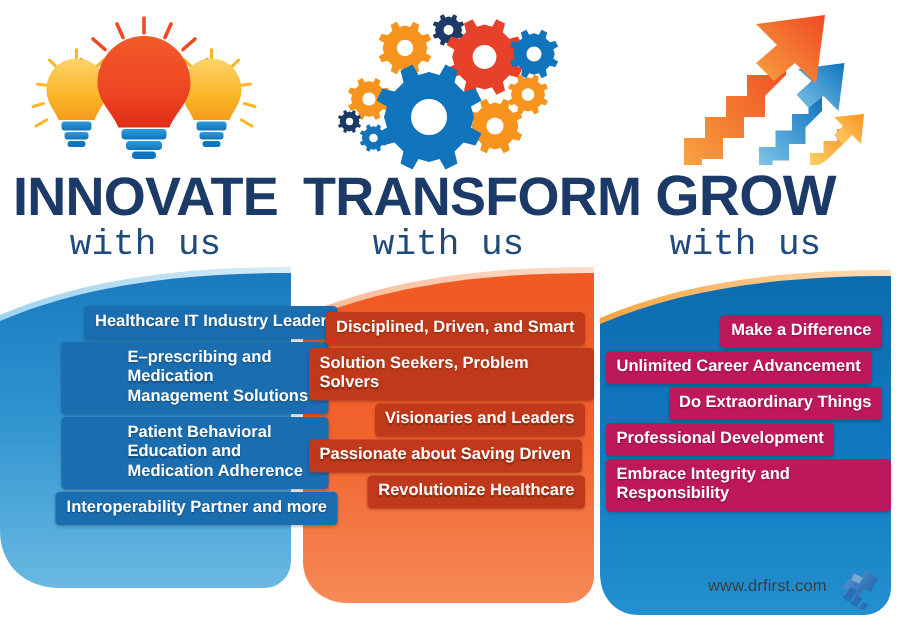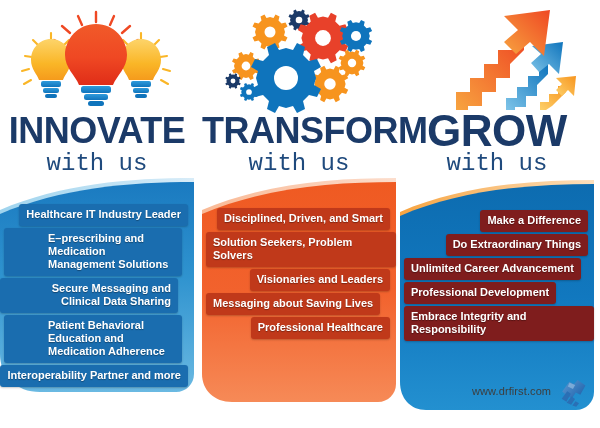--- a/index.html
+++ b/index.html
@@ -59,21 +59,21 @@
   .heading-main {
     font-family: "Liberation Sans", sans-serif;
     font-weight: bold;
     font-size: 36px;
     letter-spacing: -0.5px;
     line-height: 38px;
     color: #1b3a68;
     margin: 0;
     white-space: nowrap;
   }
-  #col-grow .heading-main { font-size: 44px; }
+  #col-grow .heading-main { font-size: 38px; }
   .heading-sub {
     font-family: Liberation Mono, monospace;
     font-weight: normal;
     font-size: 24px;
     line-height: 28px;
     color: #1f4a7d;
     margin: 0;
     white-space: nowrap;
   }
 
@@ -95,21 +95,21 @@
   }
 
   
   .items {
     position: absolute;
     left: 0;
     top: 0;
     width: 194px;
     z-index: 3;
   }
-  #col-innovate .items { top: 26px; }
+  #col-innovate .items { top: 26px; margin-left: 37px; }
   #col-transform .items { top: 30px; }
   #col-grow .items { top: 32px; }
 
   .item-row {
     position: relative;
     width: 194px;
     box-sizing: border-box;
     margin-bottom: 2px;
   }
 
@@ -127,21 +127,21 @@
     box-shadow: 0 1px 2px rgba(0,0,0,0.22);
   }
 
   
   .align-right { text-align: right; padding-right: 6px; }
   .align-left  { text-align: left;  padding-left: 4px; }
 
   
   #col-innovate .pill { background: #1a6daf; }
   #col-transform .pill { background: #c0391a; }
-  #col-grow .pill { background: #7f1d1d; }
+  #col-grow .pill { background: #be185d; }
 
   
   .pill-block {
     display: block;
     width: 178px;
     border-radius: 3px;
     padding-left: 44px;
   }
 
   
@@ -262,23 +262,20 @@
         <path d="M0 36 C60 10 130 4 194 4 L194 196 C194 206 186 214 176 214 L40 214 C16 214 0 198 0 176 Z" fill="url(#gInnovate)"></path>
       </svg>
 
       <div class="items">
         <div class="item-row align-right">
           <span class="pill">Healthcare IT Industry Leader</span>
         </div>
         <div class="item-row align-left">
           <span class="pill pill-block">E–prescribing and Medication Management Solutions</span>
         </div>
-        <div class="item-row align-right">
-          <span class="pill pill-block">Secure Messaging and Clinical Data Sharing</span>
-        </div>
         <div class="item-row align-left">
           <span class="pill pill-block">Patient Behavioral Education and Medication Adherence</span>
         </div>
         <div class="item-row align-right">
           <span class="pill">Interoperability Partner and more</span>
         </div>
       </div>
     </div>
   </div>
 
@@ -367,24 +364,24 @@
         <div class="item-row align-right">
           <span class="pill">Disciplined, Driven, and Smart</span>
         </div>
         <div class="item-row align-left">
           <span class="pill">Solution Seekers, Problem Solvers</span>
         </div>
         <div class="item-row align-right">
           <span class="pill">Visionaries and Leaders</span>
         </div>
         <div class="item-row align-left">
-          <span class="pill">Messaging about Saving Lives</span>
-        </div>
-        <div class="item-row align-right">
-          <span class="pill">Professional Healthcare</span>
+          <span class="pill">Passionate about Saving Driven</span>
+        </div>
+        <div class="item-row align-right">
+          <span class="pill">Revolutionize Healthcare</span>
         </div>
       </div>
     </div>
   </div>
 
   <div class="column" id="col-grow">
 
     <div class="art">
       <svg width="194" height="120" viewBox="0 0 194 120" aria-hidden="true">
         <defs>
@@ -438,25 +435,25 @@
           </linearGradient>
         </defs>
         <path d="M0 34 C60 8 130 2 194 2 L194 9 C132 9 62 15 0 41 Z" fill="url(#gGrowEdge)"></path>
         <path d="M0 38 C60 12 130 6 194 6 L194 214 C194 224 186 232 176 232 L26 232 C10 232 0 220 0 204 Z" fill="url(#gGrow)"></path>
       </svg>
 
       <div class="items">
         <div class="item-row align-right">
           <span class="pill">Make a Difference</span>
         </div>
+        <div class="item-row align-left">
+          <span class="pill">Unlimited Career Advancement</span>
+        </div>
         <div class="item-row align-right">
           <span class="pill">Do Extraordinary Things</span>
-        </div>
-        <div class="item-row align-left">
-          <span class="pill">Unlimited Career Advancement</span>
         </div>
         <div class="item-row align-left">
           <span class="pill">Professional Development</span>
         </div>
         <div class="item-row align-left">
           <span class="pill">Embrace Integrity and Responsibility</span>
         </div>
       </div>
     </div>
   </div>

